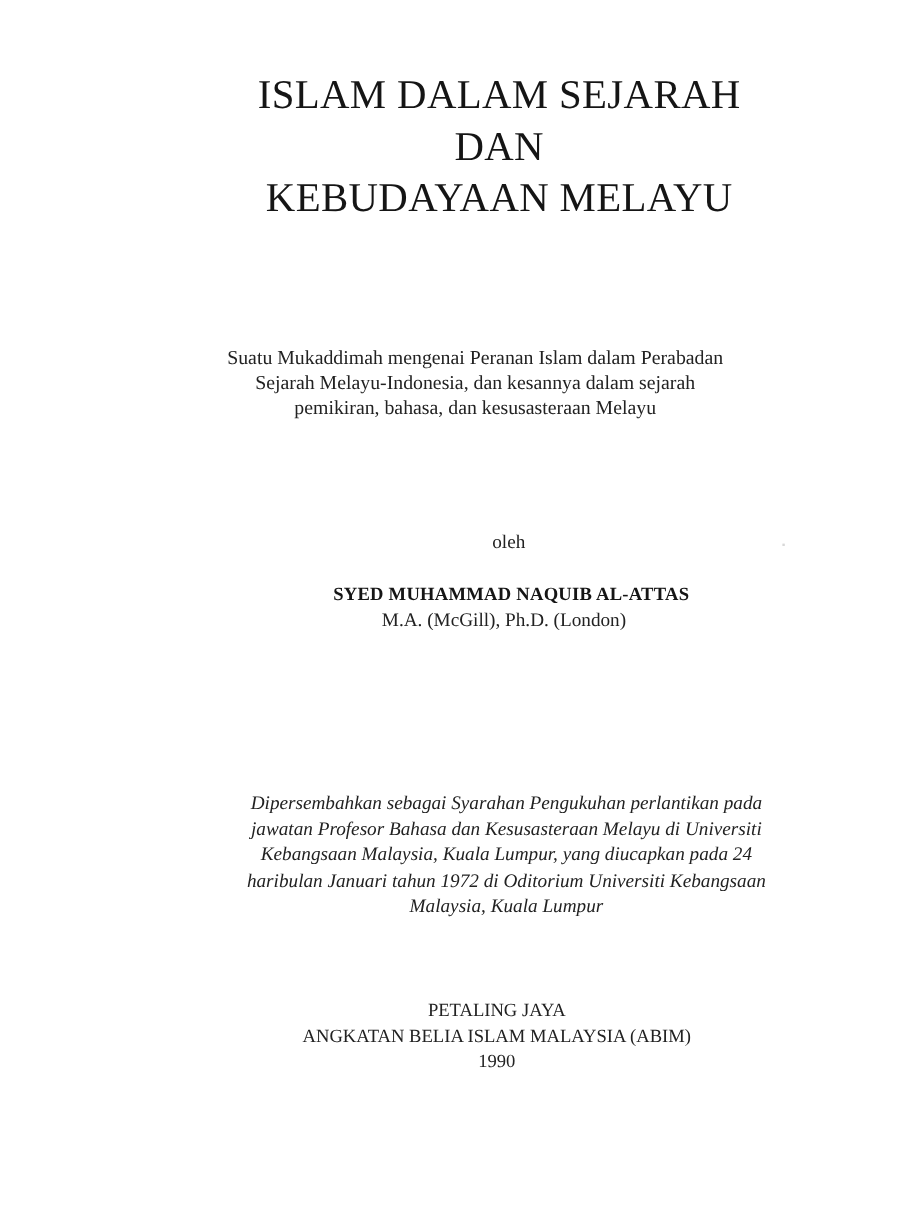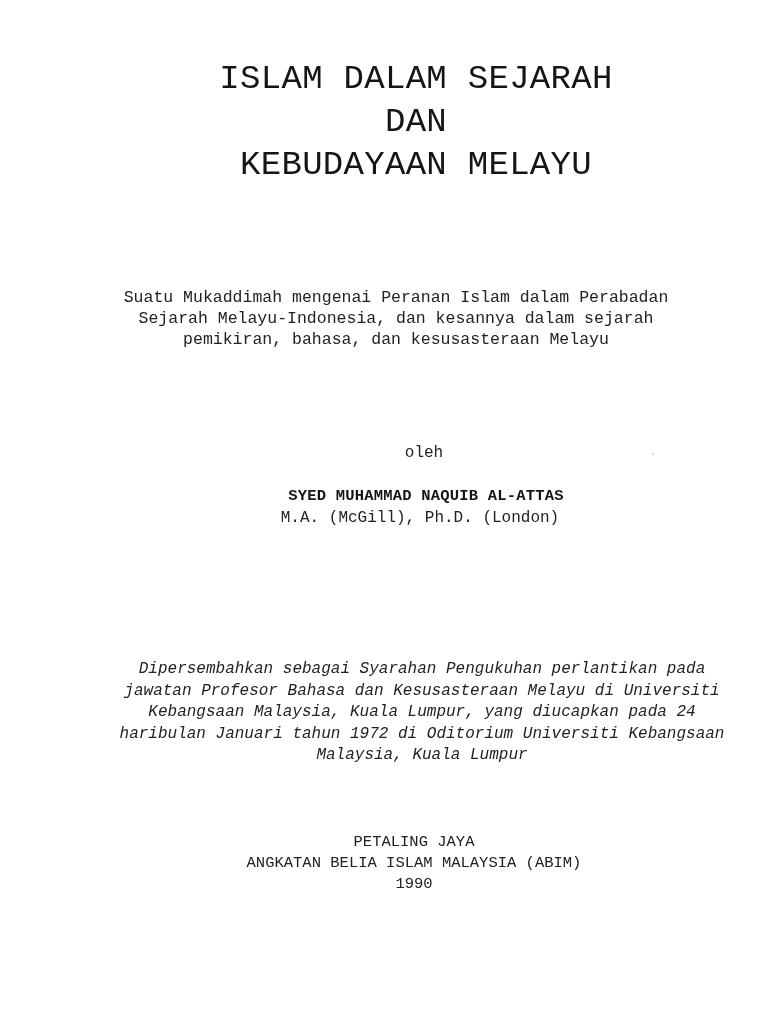--- a/index.html
+++ b/index.html
@@ -13,21 +13,20 @@
       position: relative;
       overflow: hidden;
       font-family: "Liberation Serif", "DejaVu Serif", serif;
       color: #1a1a1a;
     }
     .page {
       position: absolute;
       left: 0; top: 0;
       width: 768px;
       height: 1024px;
-      font-family: Liberation Mono, monospace;
     }
     .block {
       position: absolute;
       left: 0;
       width: 768px;
       text-align: center;
     }
     .title {
       top: 58px;
       left: 32px;

